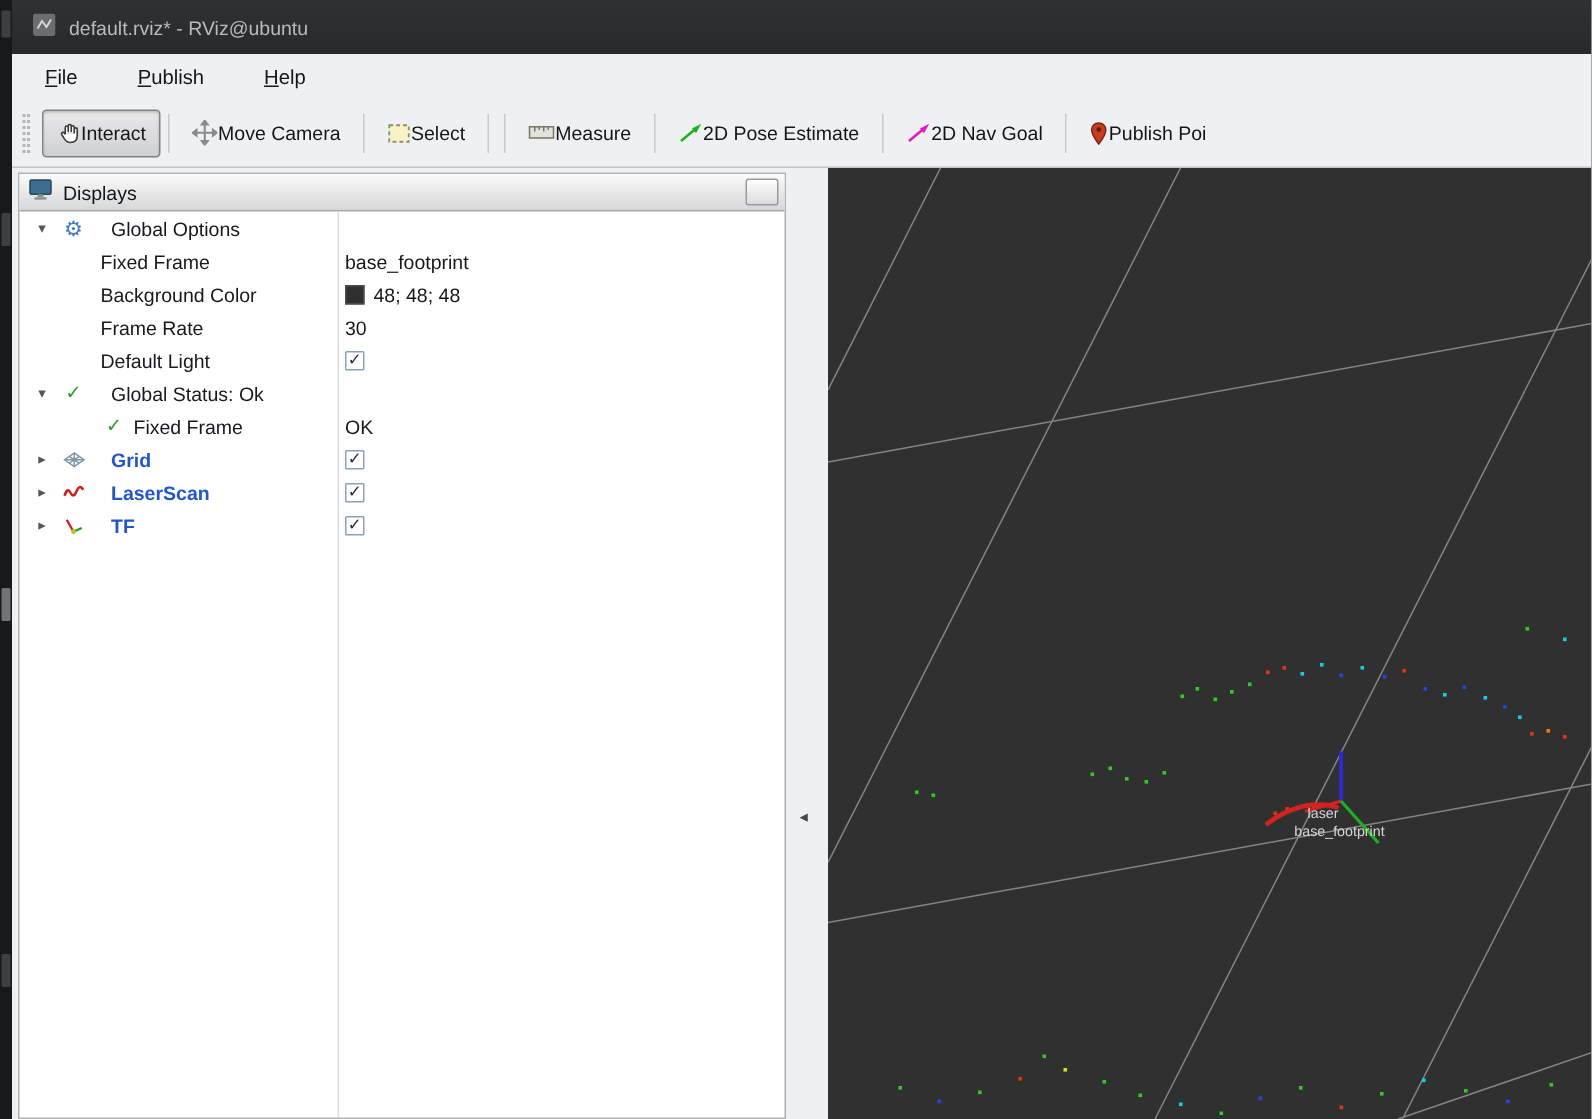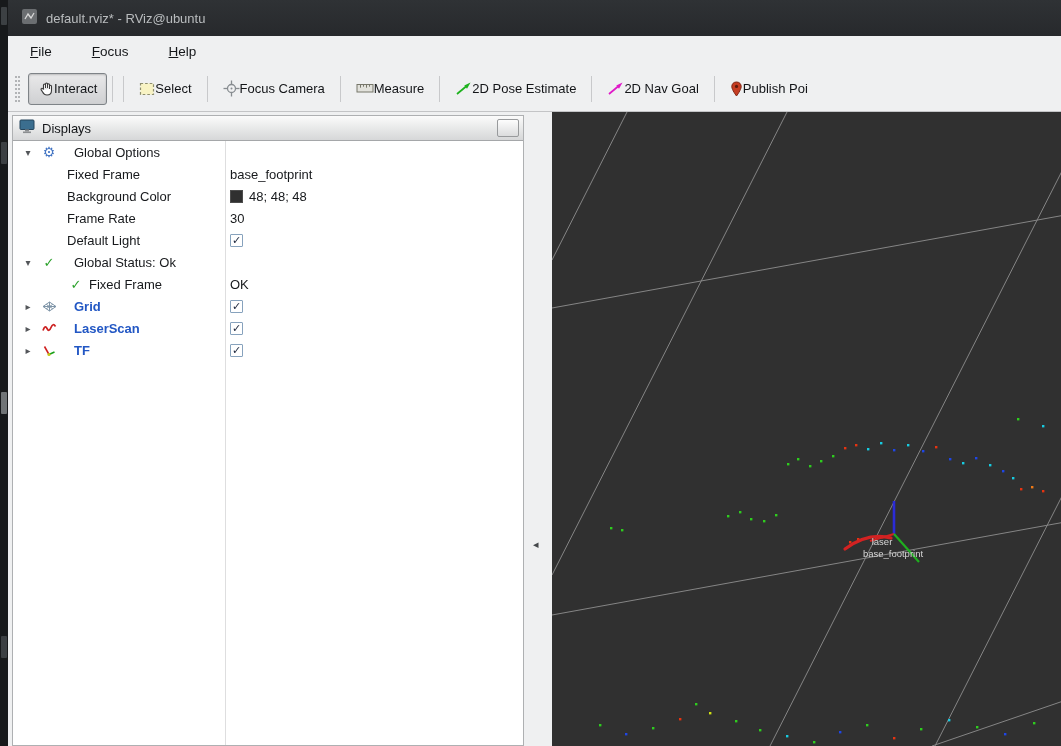--- a/index.html
+++ b/index.html
@@ -79,62 +79,64 @@
       <svg width="15" height="15" viewBox="0 0 15 15">
           <rect width="15" height="15" rx="2" fill="#6b6e71"></rect>
           <path d="M3 10 L6 5 L9 9 L12 4" stroke="#d8d8d8" stroke-width="1.3" fill="none"></path>
         </svg>
     </span>
     <span class="title-text">default.rviz* - RViz@ubuntu</span>
   </div>
 
   <div class="menubar">
     <span class="menu-item">File</span>
-    <span class="menu-item">Focus</span>
+    <span class="menu-item">Publish</span>
     <span class="menu-item">Help</span>
   </div>
 
   <div class="toolbar">
     <div class="tb-handle"></div>
 
     <div class="tool active">
       <span class="ticon">
         <svg width="16" height="16" viewBox="0 0 16 16">
             <path d="M5.5 8.5 V4 a1 1 0 0 1 2 0 V7 M7.5 7 V3 a1 1 0 0 1 2 0 V7 M9.5 7 V3.8 a1 1 0 0 1 2 0 V8 M11.5 8 V5.2 a1 1 0 0 1 2 0 v4.3 c0 3-1.5 4.5-4.5 4.5 c-2.4 0-3.4-1-4.4-3 L3.1 8.6 a1 1 0 0 1 1.7-1 l.7 1" fill="#ffffff" stroke="#3a3a3a" stroke-width="1.1" stroke-linejoin="round"></path>
           </svg>
       </span>
       <span>Interact</span>
     </div>
     <div class="tb-sep"></div>
 
+    <div class="tool">
+      <span class="ticon">
+        <svg width="17" height="17" viewBox="0 0 17 17">
+            <g stroke="#878c90" stroke-width="1.4" fill="#878c90">
+              <line x1="8.5" y1="3" x2="8.5" y2="14"></line>
+              <line x1="3" y1="8.5" x2="14" y2="8.5"></line>
+              <path d="M8.5 0.5 L6.6 3 h3.8 Z"></path>
+              <path d="M8.5 16.5 L6.6 14 h3.8 Z"></path>
+              <path d="M0.5 8.5 L3 6.6 v3.8 Z"></path>
+              <path d="M16.5 8.5 L14 6.6 v3.8 Z"></path>
+            </g>
+          </svg>
+      </span>
+      <span>Move Camera</span>
+    </div>
     <div class="tb-sep"></div>
 
     <div class="tool">
       <span class="ticon">
         <svg width="16" height="14" viewBox="0 0 16 14">
             <rect x="1.5" y="1.5" width="13" height="11" fill="#f8f3c4" stroke="#8e8e6e" stroke-width="1.2" stroke-dasharray="2.6 2"></rect>
           </svg>
       </span>
       <span>Select</span>
     </div>
     <div class="tb-sep"></div>
 
-    <div class="tool">
-      <span class="ticon">
-        <svg width="17" height="17" viewBox="0 0 17 17" fill="none" stroke="#878c90" stroke-width="1.3">
-            <circle cx="8.5" cy="8.5" r="4"></circle>
-            <line x1="8.5" y1="0.5" x2="8.5" y2="4"></line>
-            <line x1="8.5" y1="13" x2="8.5" y2="16.5"></line>
-            <line x1="0.5" y1="8.5" x2="4" y2="8.5"></line>
-            <line x1="13" y1="8.5" x2="16.5" y2="8.5"></line>
-            <circle cx="8.5" cy="8.5" r="1" fill="#878c90" stroke="none"></circle>
-          </svg>
-      </span>
-      <span>Focus Camera</span>
-    </div>
     <div class="tb-sep"></div>
 
     <div class="tool">
       <span class="ticon">
         <svg width="18" height="11" viewBox="0 0 18 11">
             <rect x="1" y="1.5" width="16" height="7.5" fill="#e2e2dc" stroke="#77776a" stroke-width="1"></rect>
             <path d="M4.5 1.5 v3.2 M7.5 1.5 v2.2 M10.5 1.5 v3.2 M13.5 1.5 v2.2" stroke="#77776a" stroke-width="1"></path>
           </svg>
       </span>
       <span>Measure</span>

